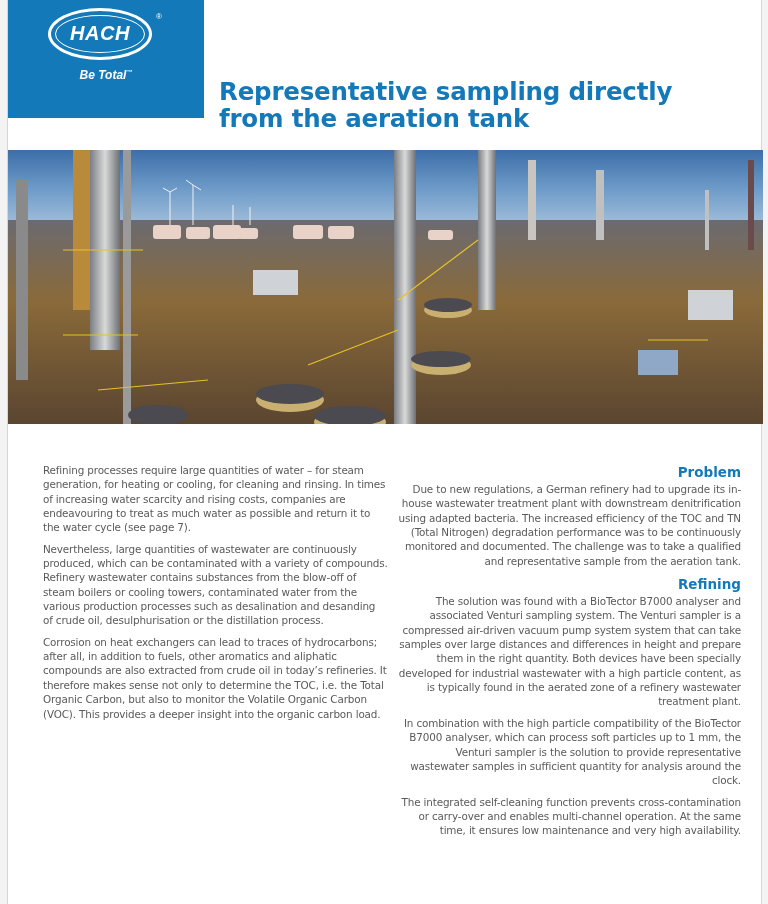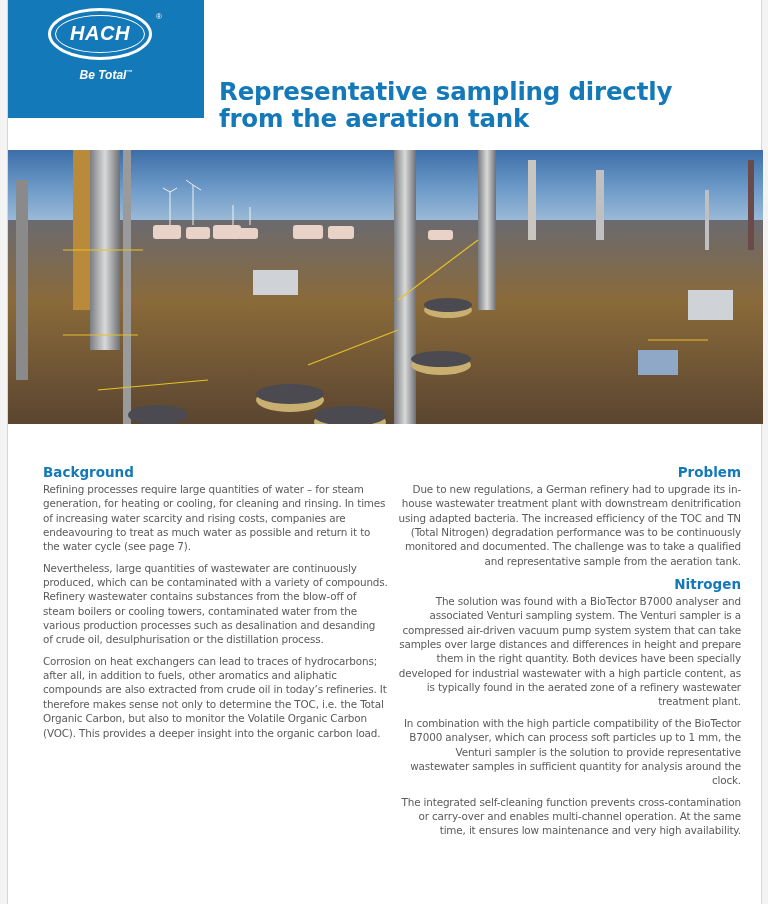--- a/index.html
+++ b/index.html
@@ -119,34 +119,33 @@
       <g fill="#cfd2d6">
         <rect x="245" y="120" width="45" height="25"></rect>
         <rect x="680" y="140" width="45" height="30"></rect>
         <rect x="630" y="200" width="40" height="25" fill="#8fa8c8"></rect>
       </g>
     </svg>
   </div>
 
   <div class="col col-left">
     <div class="sec">
-      <h2 class="h">Background</h2>
       <p class="p">Refining processes require large quantities of water – for steam generation, for heating or cooling, for cleaning and rinsing. In times of increasing water scarcity and rising costs, companies are endeavouring to treat as much water as possible and return it to the water cycle (see page 7).</p>
       <p class="p">Nevertheless, large quantities of wastewater are continuously produced, which can be contaminated with a variety of compounds. Refinery wastewater contains substances from the blow-off of steam boilers or cooling towers, contaminated water from the various production processes such as desalination and desanding of crude oil, desulphurisation or the distillation process.</p>
       <p class="p">Corrosion on heat exchangers can lead to traces of hydrocarbons; after all, in addition to fuels, other aromatics and aliphatic compounds are also extracted from crude oil in today’s refineries. It therefore makes sense not only to determine the TOC, i.e. the Total Organic Carbon, but also to monitor the Volatile Organic Carbon (VOC). This provides a deeper insight into the organic carbon load.</p>
     </div>
   </div>
 
   <div class="col col-right">
     <div class="sec">
       <h2 class="h">Problem</h2>
       <p class="p">Due to new regulations, a German refinery had to upgrade its in-house wastewater treatment plant with downstream denitrification using adapted bacteria. The increased efficiency of the TOC and TN (Total Nitrogen) degradation performance was to be continuously monitored and documented. The challenge was to take a qualified and representative sample from the aeration tank.</p>
     </div>
     <div class="sec">
-      <h2 class="h">Nitrogen</h2>
+      <h2 class="h">Refining</h2>
       <p class="p">The solution was found with a BioTector B7000 analyser and associated Venturi sampling system. The Venturi sampler is a compressed air-driven vacuum pump system system that can take samples over large distances and differences in height and prepare them in the right quantity. Both devices have been specially developed for industrial wastewater with a high particle content, as is typically found in the aerated zone of a refinery wastewater treatment plant.</p>
     </div>
     <div class="sec">
       <p class="p">In combination with the high particle compatibility of the BioTector B7000 analyser, which can process soft particles up to 1 mm, the Venturi sampler is the solution to provide representative wastewater samples in sufficient quantity for analysis around the clock.</p>
       <p class="p">The integrated self-cleaning function prevents cross-contamination or carry-over and enables multi-channel operation. At the same time, it ensures low maintenance and very high availability.</p>
     </div>
   </div>
 
 </div>
 

